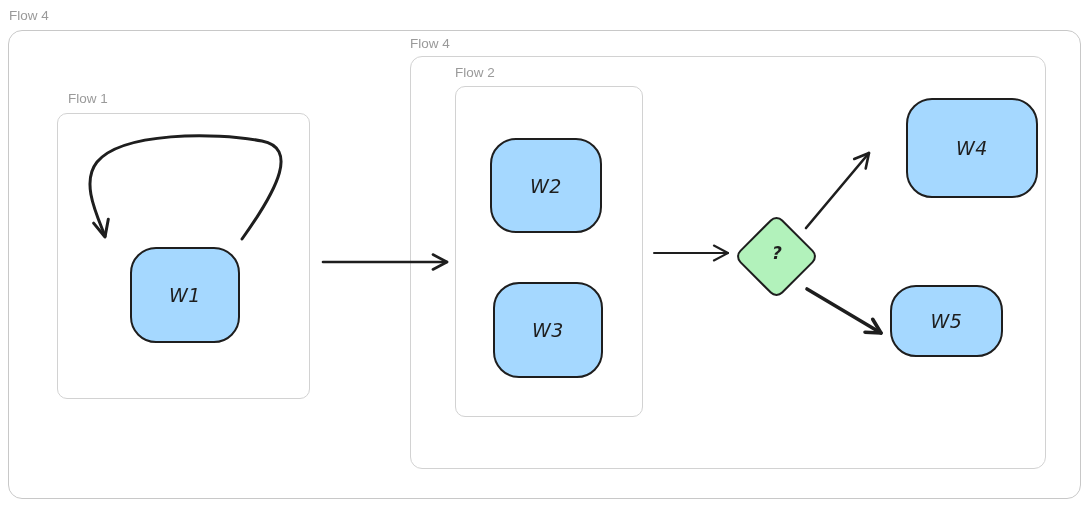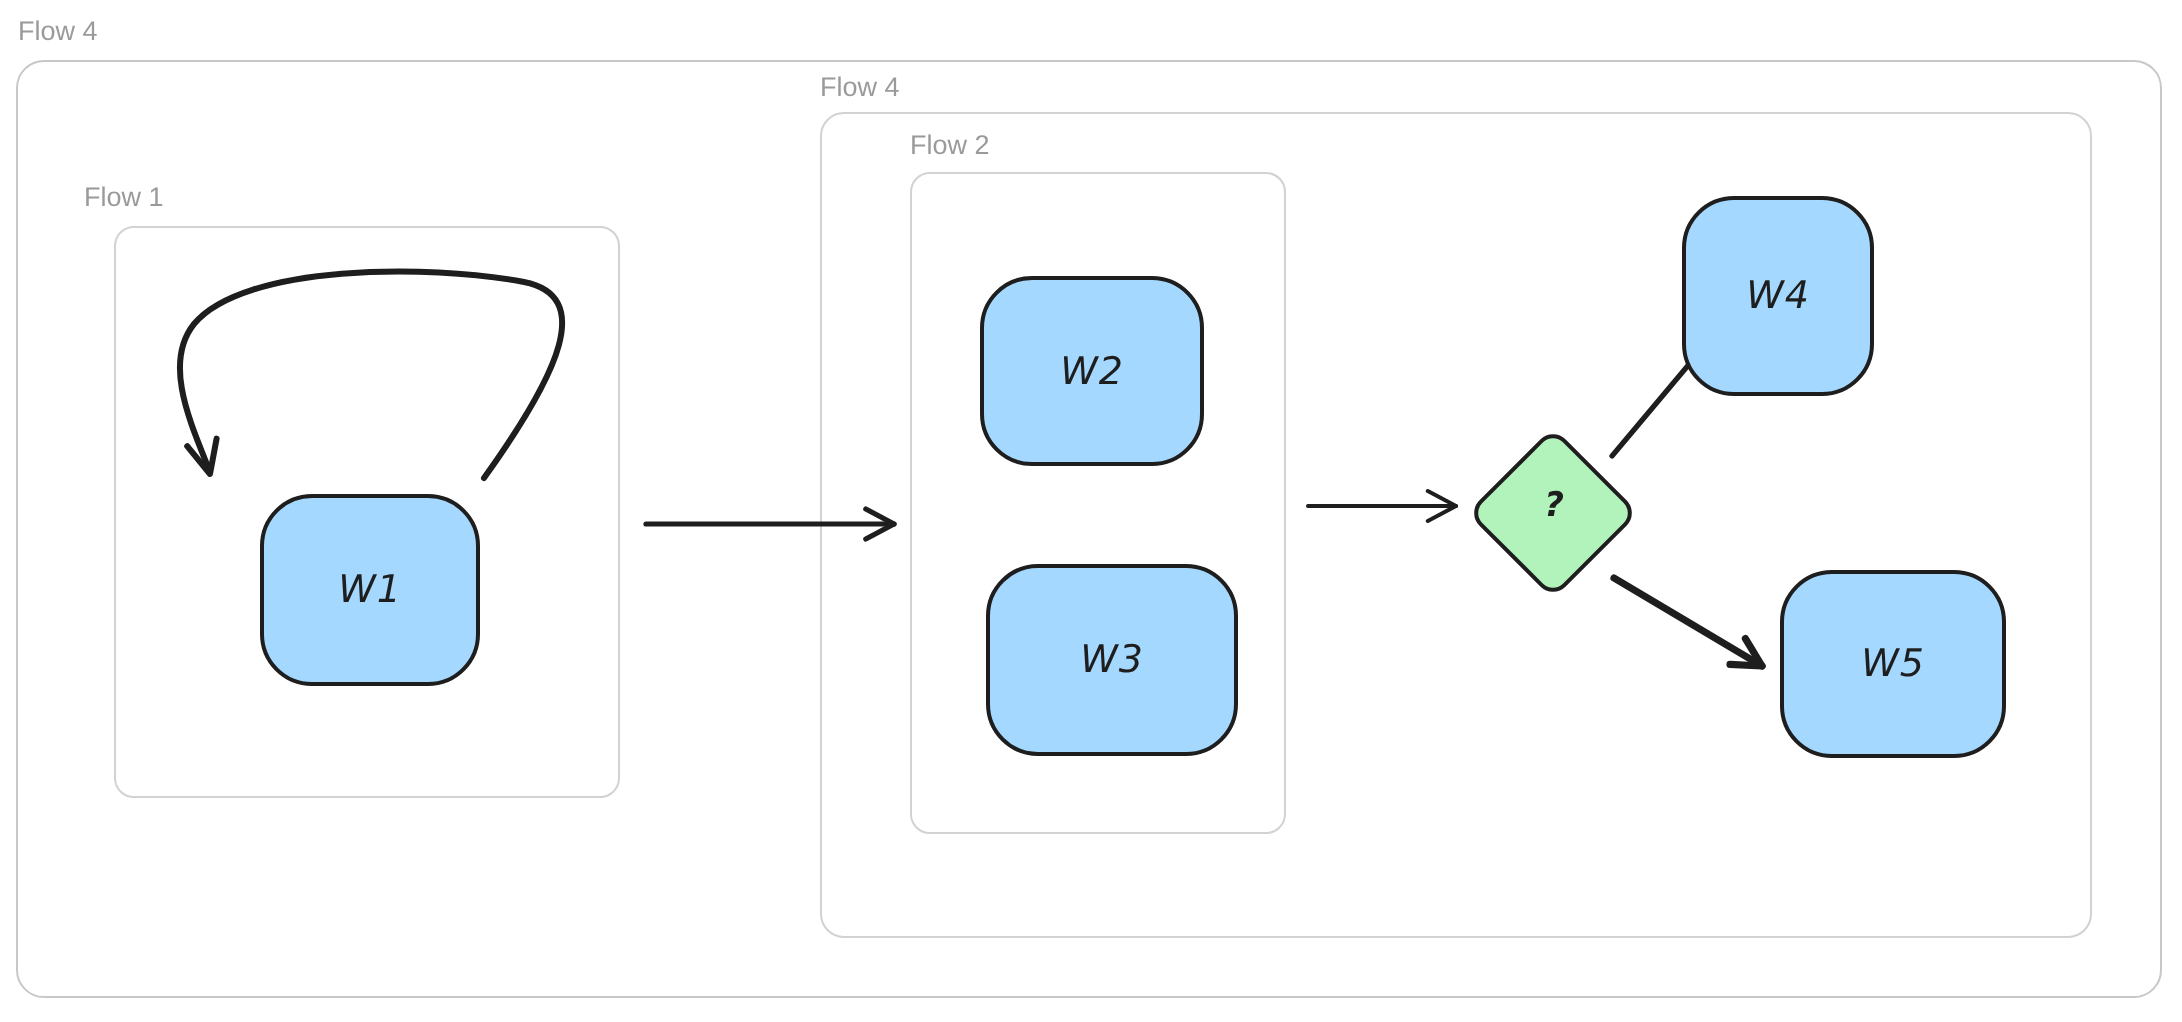--- a/index.html
+++ b/index.html
@@ -85,21 +85,21 @@
     stroke-linecap: round;
     stroke-linejoin: round;
   }
 </style>
 </head>
 <body>
 
 <div class="canvas">
 
   <span class="frame-label" style="left:9px; top:9px;">Flow 4</span>
-  <span class="frame-label" style="left:42px; top:92px;">Flow 1</span>
+  <span class="frame-label" style="left:68px; top:92px;">Flow 1</span>
   <span class="frame-label" style="left:410px; top:37px;">Flow 4</span>
   <span class="frame-label" style="left:455px; top:66px;text-align:center;">Flow 2</span>
 
   <div class="frame" style="left:8px; top:30px; width:1073px; height:469px; border-radius:14px; border-color:#c8c8c8;"></div>
   <div class="frame" style="left:57px; top:113px; width:253px; height:286px; border-radius:10px;"></div>
   <div class="frame" style="left:410px; top:56px; width:636px; height:413px;"></div>
   <div class="frame" style="left:455px; top:86px; width:188px; height:331px; border-radius:10px;"></div>
 
   <svg class="edges" width="1091" height="511" viewBox="0 0 1091 511">
 
@@ -128,26 +128,26 @@
       <polyline points="872.7,319.3 881,333 865,332.2" stroke-width="3.6"></polyline>
     </g>
   </svg>
 
   <div class="node" style="left:118px; top:247px; width:110px; height:96px;margin-left:12px;">
     <span class="node-label">W1</span>
   </div>
   <div class="node" style="left:490px; top:138px; width:112px; height:95px;">
     <span class="node-label">W2</span>
   </div>
-  <div class="node" style="left:493px; top:282px; width:126px; height:96px;">
+  <div class="node" style="left:493px; top:282px; width:110px; height:96px;">
     <span class="node-label">W3</span>
   </div>
-  <div class="node" style="left:841px; top:98px; width:96px; height:100px;">
+  <div class="node" style="left:906px; top:98px; width:132px; height:100px;">
     <span class="node-label">W4</span>
   </div>
-  <div class="node" style="left:890px; top:285px; width:113px; height:94px;">
+  <div class="node" style="left:890px; top:285px; width:113px; height:72px;">
     <span class="node-label">W5</span>
   </div>
 
   <div class="diamond"></div>
   <span class="diamond-label">?</span>
 
 </div>
 
 </body></html>

